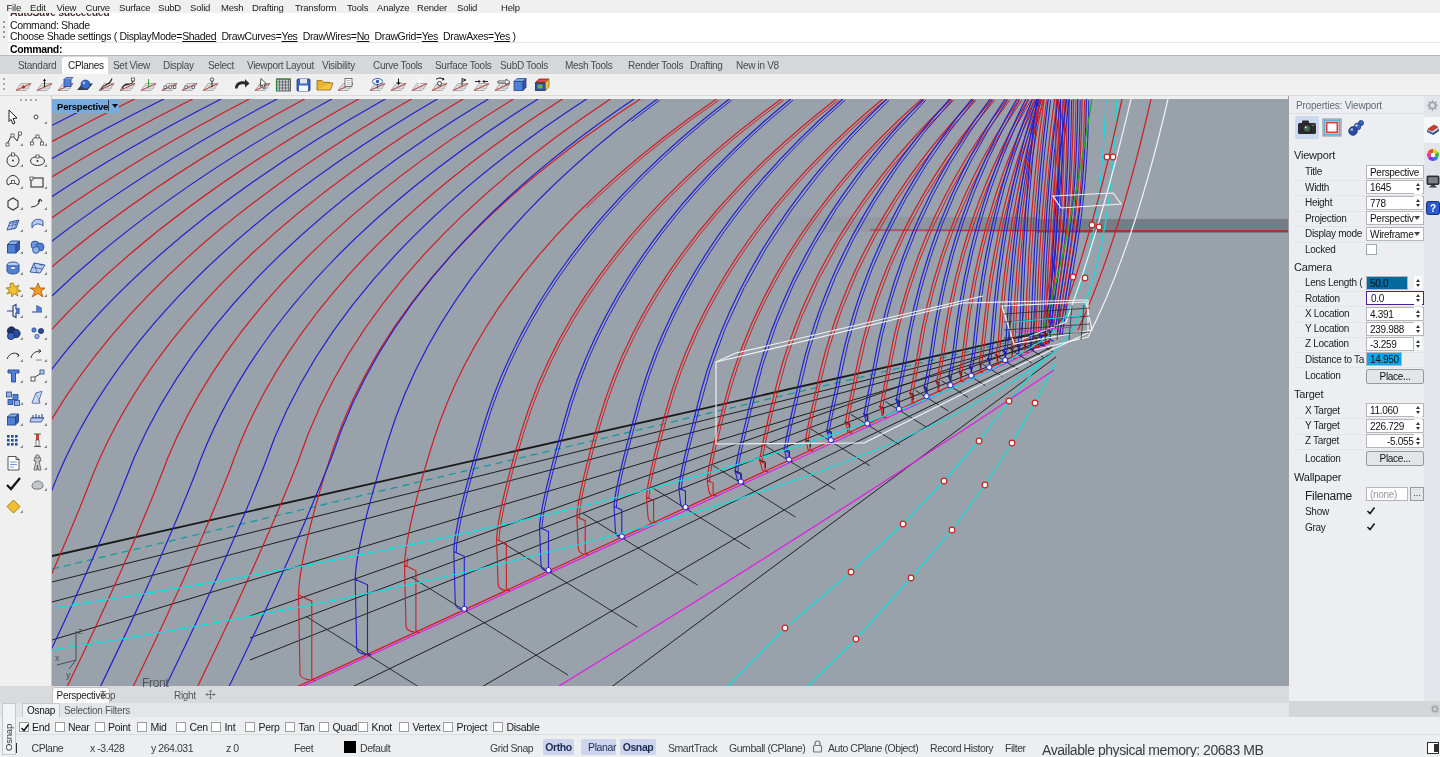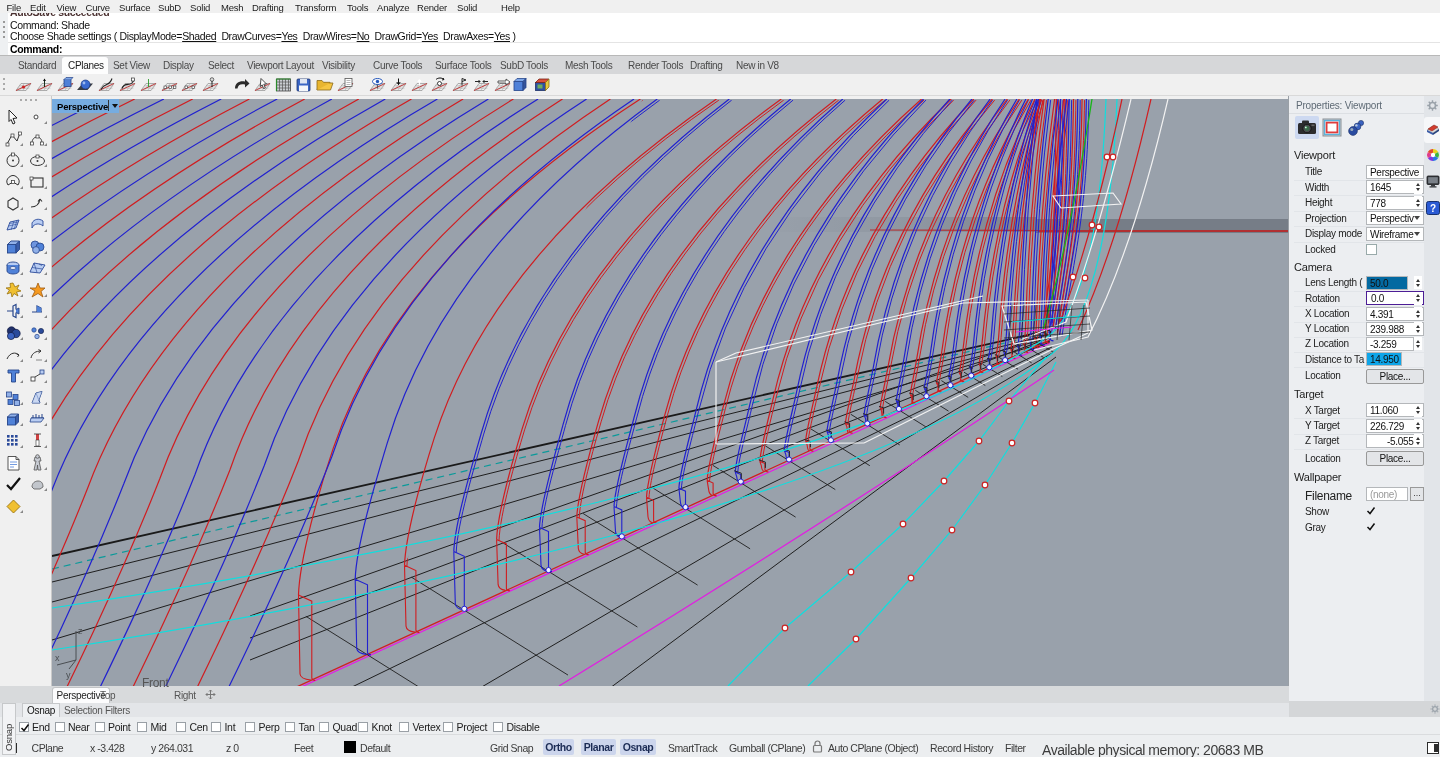--- a/index.html
+++ b/index.html
@@ -727,21 +727,21 @@
 <span class="t" style="left:360px;top:742px;font-size:10.5px;letter-spacing:-0.45px;color:#3c3c3c">Default</span>
 <span class="t" style="left:490px;top:742px;font-size:10.5px;letter-spacing:-0.45px;color:#3c3c3c">Grid Snap</span>
 <span class="t" style="left:668px;top:742px;font-size:10.5px;letter-spacing:-0.45px;color:#3c3c3c">SmartTrack</span>
 <span class="t" style="left:729px;top:742px;font-size:10.5px;letter-spacing:-0.45px;color:#3c3c3c">Gumball (CPlane)</span>
 <span class="t" style="left:828px;top:742px;font-size:10.5px;letter-spacing:-0.45px;color:#3c3c3c">Auto CPlane (Object)</span>
 <span class="t" style="left:930px;top:742px;font-size:10.5px;letter-spacing:-0.45px;color:#3c3c3c">Record History</span>
 <span class="t" style="left:1005px;top:742px;font-size:10.5px;letter-spacing:-0.45px;color:#3c3c3c">Filter</span>
 <span class="t" style="left:1042px;top:742px;font-size:14px;letter-spacing:-0.45px;color:#3c3c3c">Available physical memory: 20683 MB</span>
 <div class="abs" style="left:344px;top:740.5px;width:12px;height:12px;background:#000"></div>
 <div class="abs" style="left:543px;top:738.5px;width:31px;height:16px;background:#ccd5ec;border-radius:2px;font-size:10.5px;letter-spacing:-0.4px;font-weight:bold;color:#1c2c55;text-align:center;padding-top:2px">Ortho</div>
-<div class="abs" style="left:581px;top:738.5px;width:35px;height:16px;background:#ccd5ec;border-radius:2px;font-size:10.5px;letter-spacing:-0.4px;font-weight:bold;color:#1c2c55;text-align:center;padding-top:2px">Planar</div>
+<div class="abs" style="left:581px;top:738.5px;width:35px;height:16px;background:#ccd5ec;border-radius:2px;font-size:10.5px;letter-spacing:-0.4px;font-weight:normal;color:#1c2c55;text-align:right;padding-top:2px">Planar</div>
 <div class="abs" style="left:620px;top:738.5px;width:36px;height:16px;background:#ccd5ec;border-radius:2px;font-size:10.5px;letter-spacing:-0.4px;font-weight:bold;color:#1c2c55;text-align:center;padding-top:2px">Osnap</div>
 <div class="abs" style="left:2px;top:703px;width:14px;height:52px;background:#f2f3f5;border:1px solid #c6c8ca"></div>
 <span class="t" style="left:3px;top:751px;font-size:9.5px;letter-spacing:-0.2px;color:#333;transform:rotate(-90deg);transform-origin:0 0">Osnap</span>
 <svg class="abs" style="left:812px;top:740px" width="11" height="13" viewBox="0 0 11 13">
     <rect x="1.5" y="5.5" width="8" height="6.5" rx="1" fill="none" stroke="#777" stroke-width="1.2"></rect>
     <path d="M3 5.5 V3.5 A2.5 2.5 0 0 1 8 3.5 V5.5" fill="none" stroke="#777" stroke-width="1.2"></path>
   </svg>
 <div class="abs" style="left:1427px;top:742px;width:12px;height:12px;border:1.5px solid #2c2c2c;background:#fff">
     <div style="position:absolute;right:0.5px;top:0.5px;width:4px;height:8px;background:#2c2c2c"></div>
   </div>

